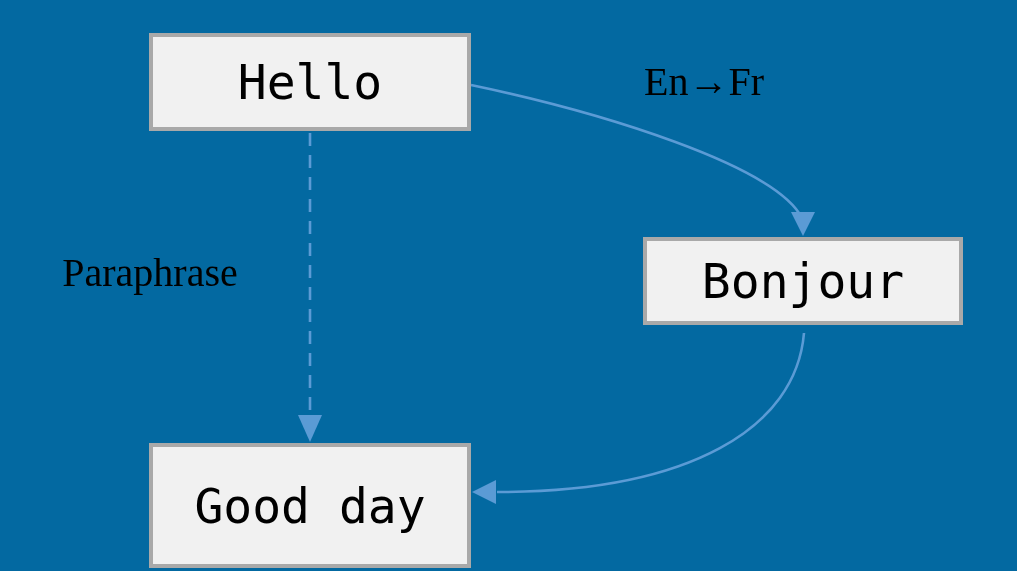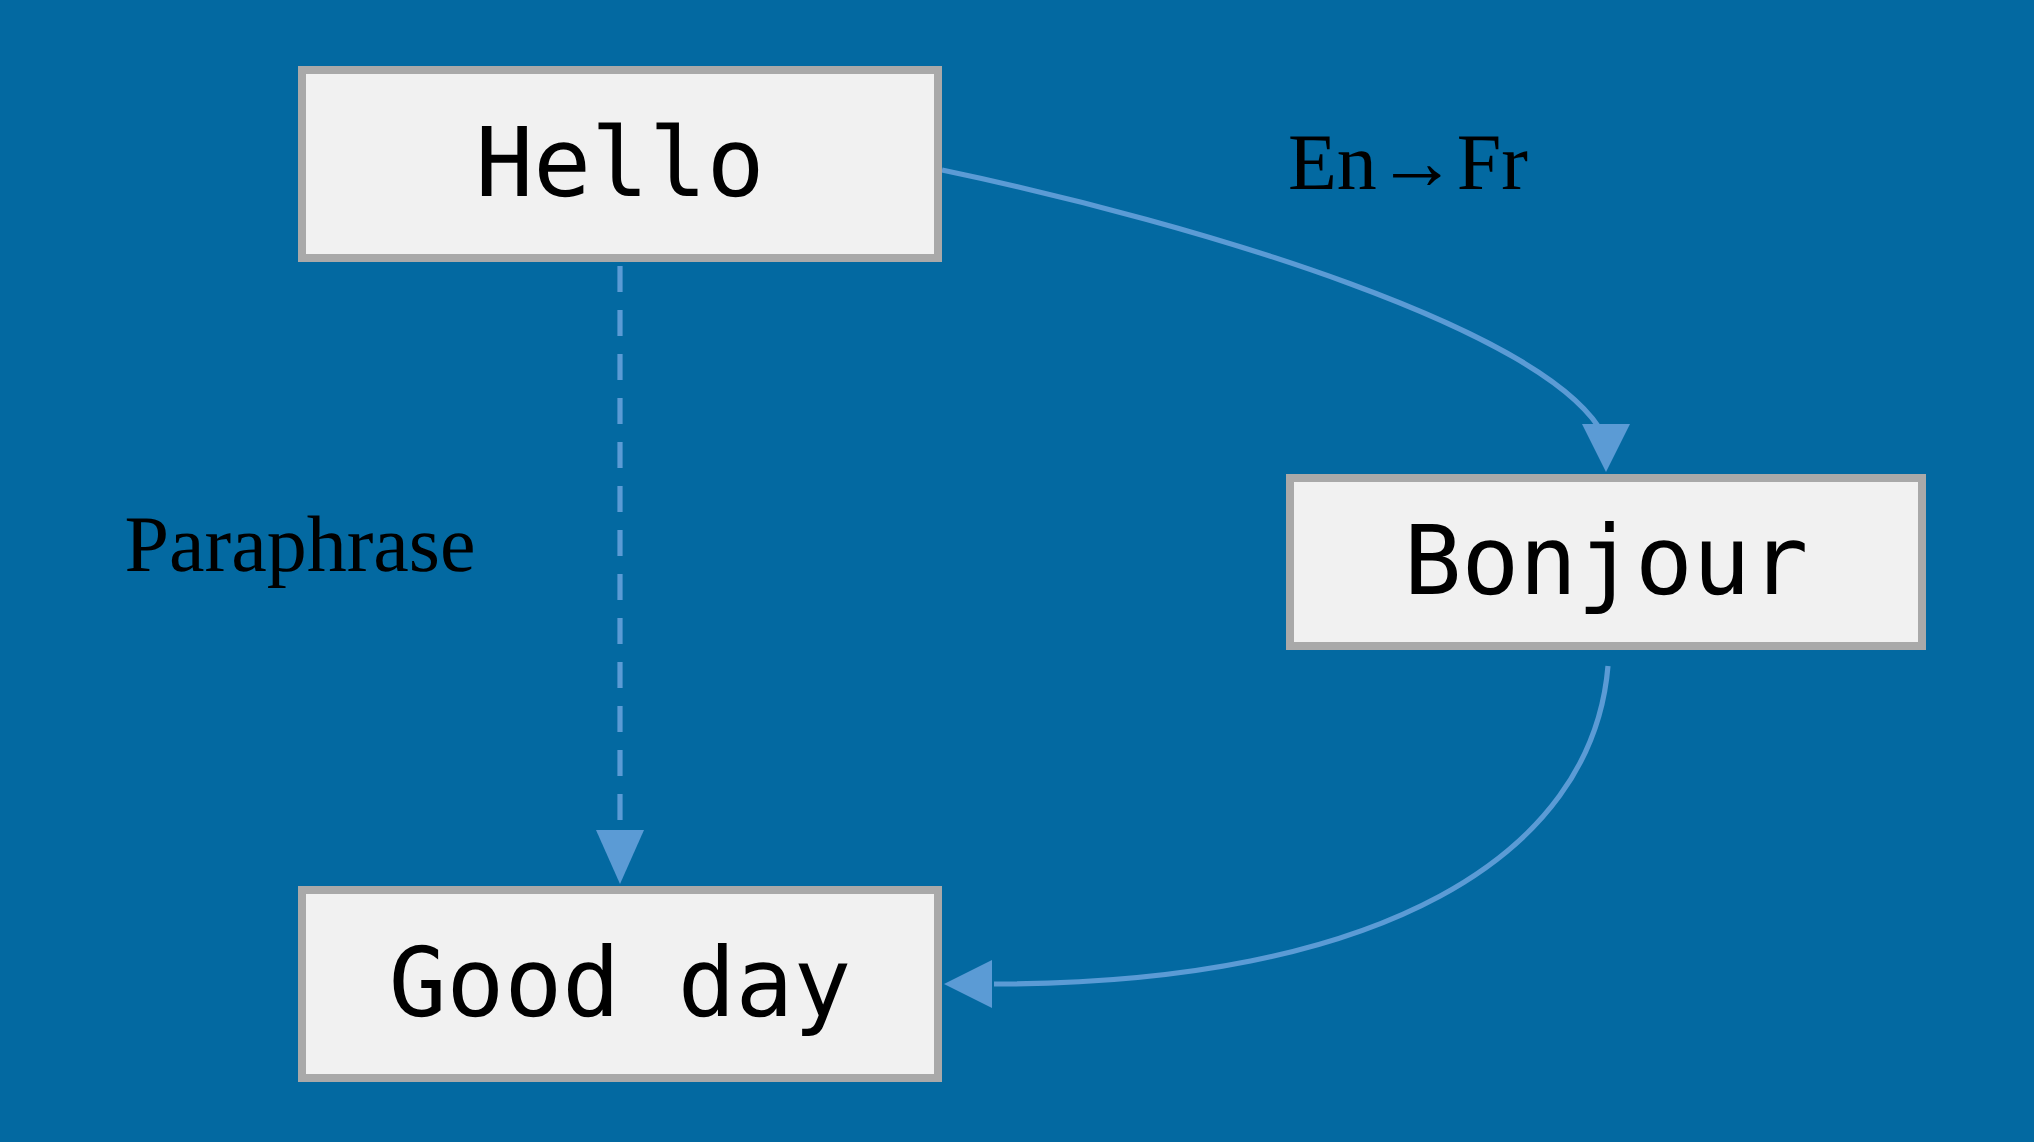--- a/index.html
+++ b/index.html
@@ -52,21 +52,21 @@
   .edge-label {
     position: absolute;
     transform: translate(-50%, -50%);
     font-family: Liberation Serif, serif;
     font-size: 40px;
     color: var(--text);
     white-space: nowrap;
   }
   #node-hello   { left: 149px; top: 33px;  width: 322px; height: 98px; }
   #node-bonjour { left: 643px; top: 237px; width: 320px; height: 88px; }
-  #node-goodday { left: 149px; top: 443px; width: 322px; height: 98px; }
+  #node-goodday { left: 149px; top: 443px; width: 322px; height: 125px; }
   #label-enfr       { left: 704px; top: 81px;  }
   #label-fren       { left: 705px; top: 498px; }
   #label-paraphrase { left: 150px; top: 272px; }
 </style>
 </head>
 <body>
 
 <div class="canvas" style="--edge: #5B9BD5; --node_fill: #F1F1F1; --node_border: #A9A9A9; --text: #000000;">
 
   <svg class="edges-svg" width="1017" height="571" viewBox="0 0 1017 571" aria-hidden="true">

